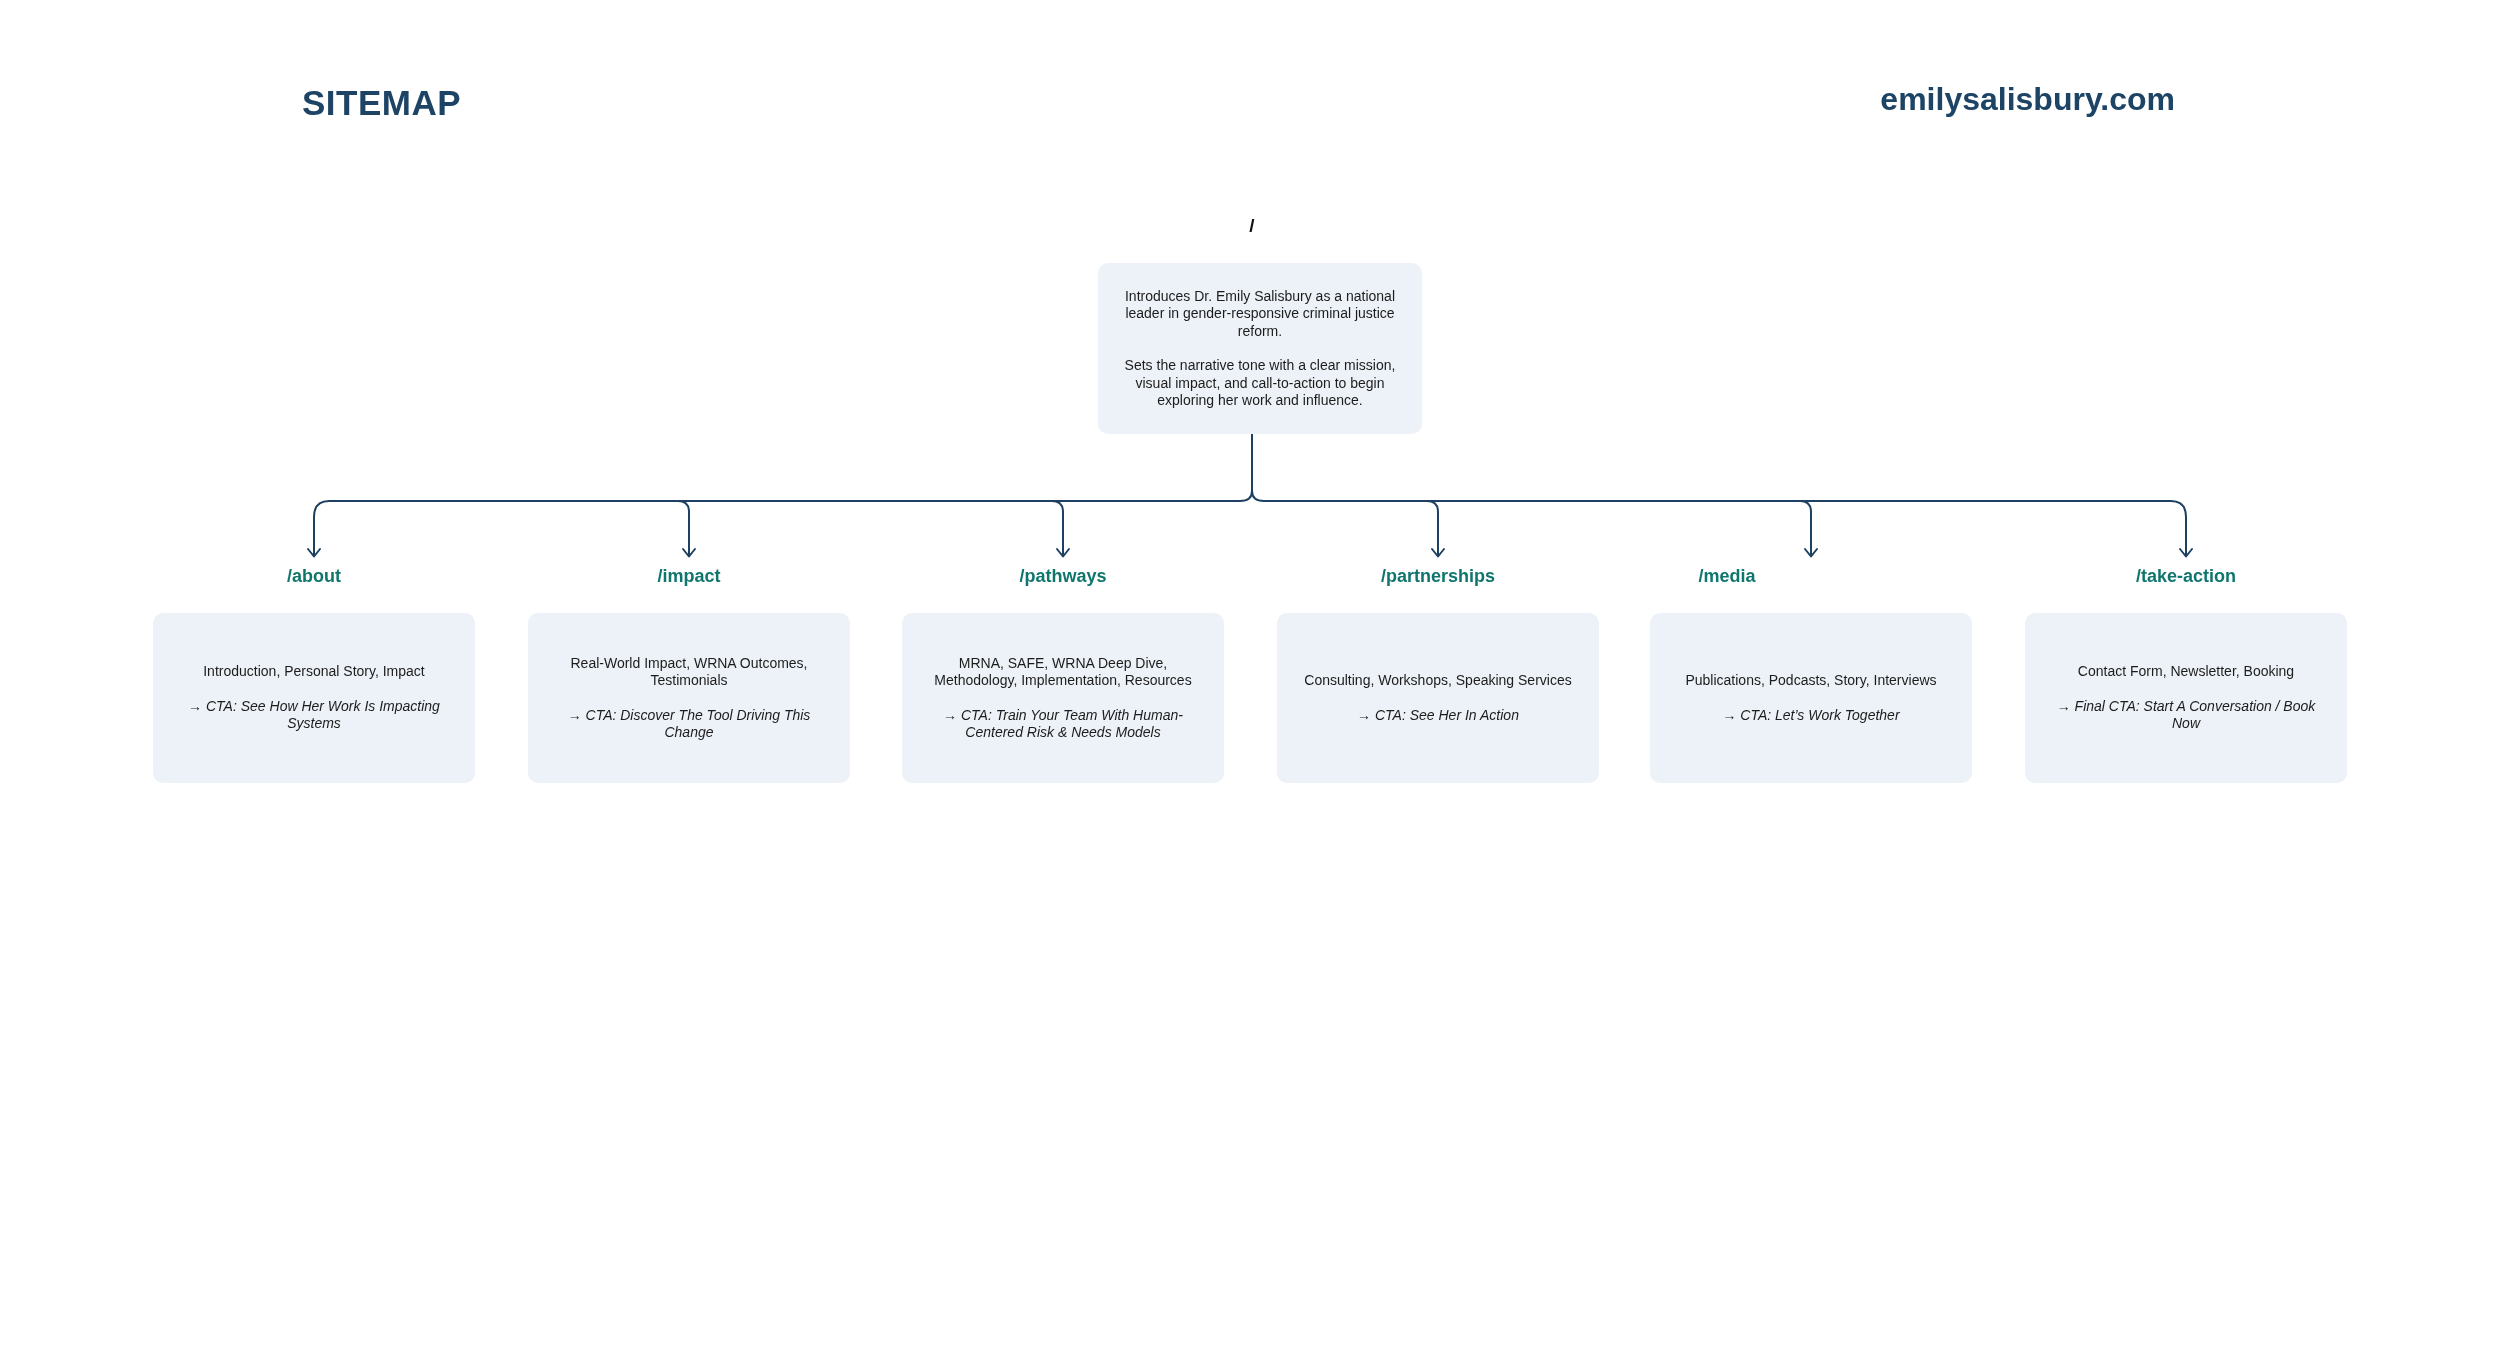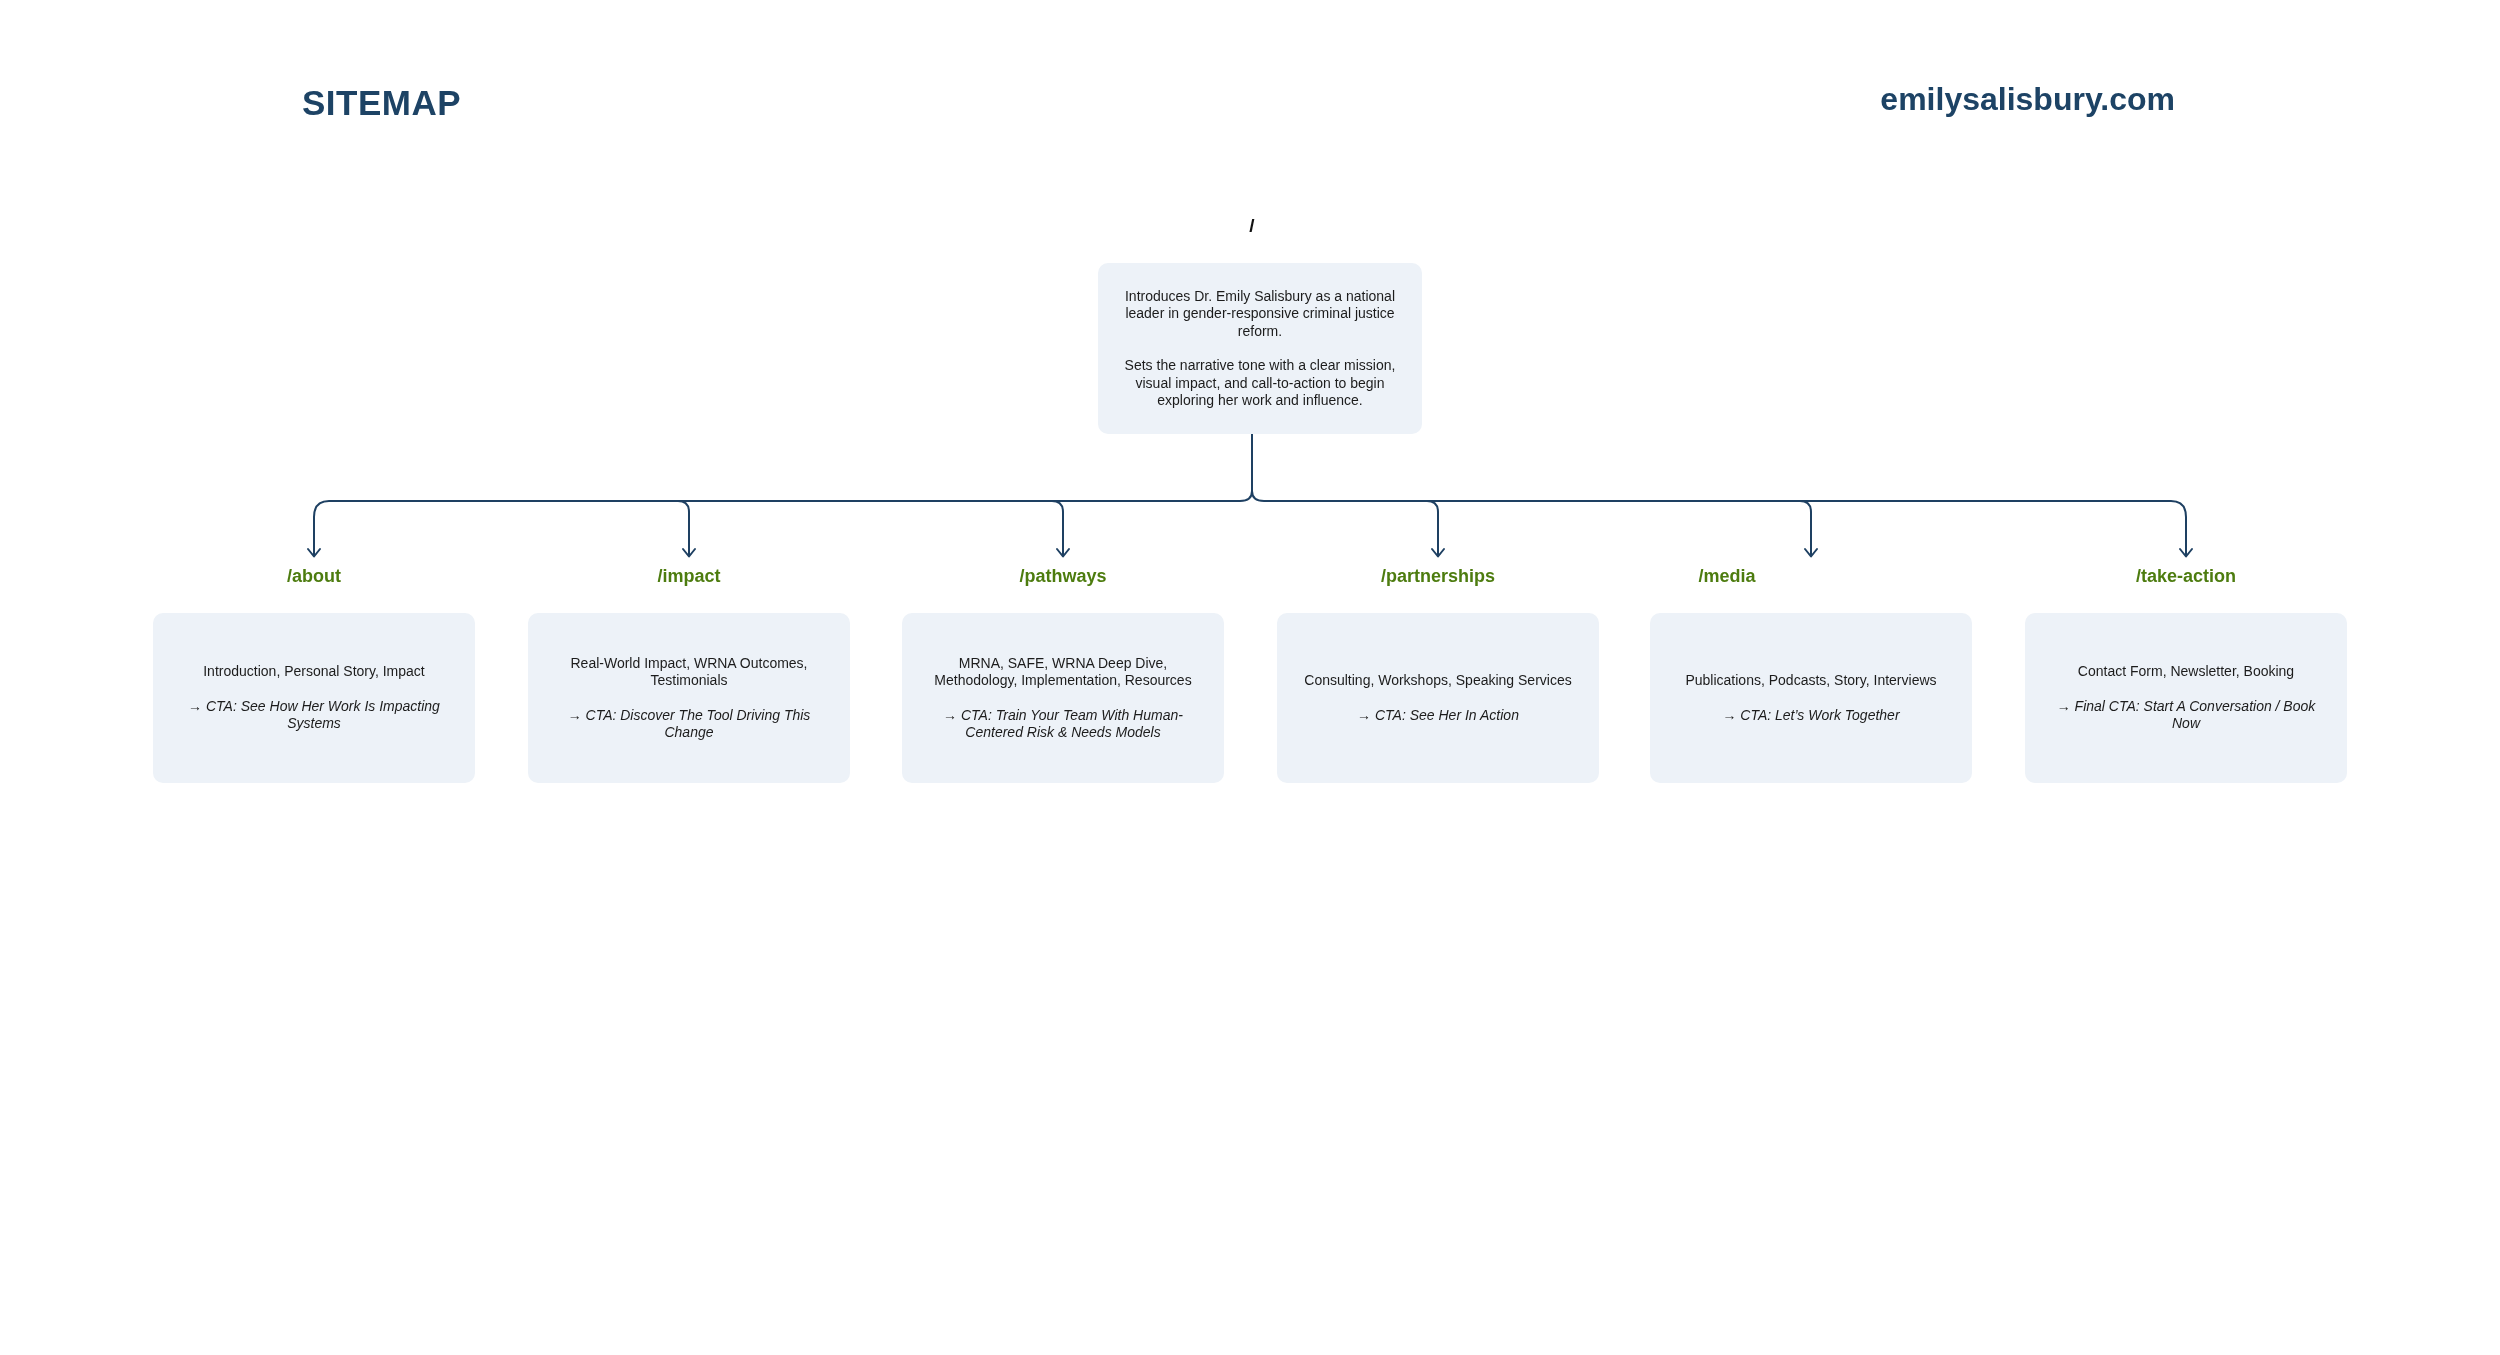--- a/index.html
+++ b/index.html
@@ -66,21 +66,21 @@
     top: 0;
     pointer-events: none;
   }
   .section-label {
     position: absolute;
     top: 566px;
     width: 322px;
     text-align: center;
     font-size: 18px;
     font-weight: 700;
-    color: #4d7c0f;
+    color: #0f766e;
   }
   .section-box {
     top: 613px;
     width: 322px;
     height: 170px;
   }
   .section-box .cta {
     font-style: italic;
     margin-top: 17px;
   }

